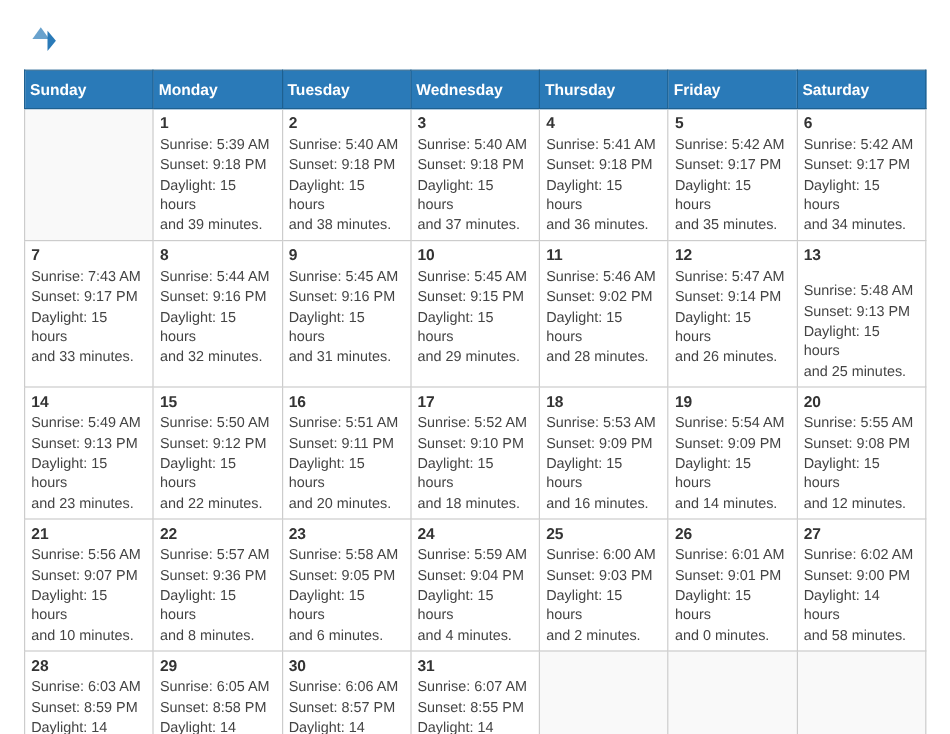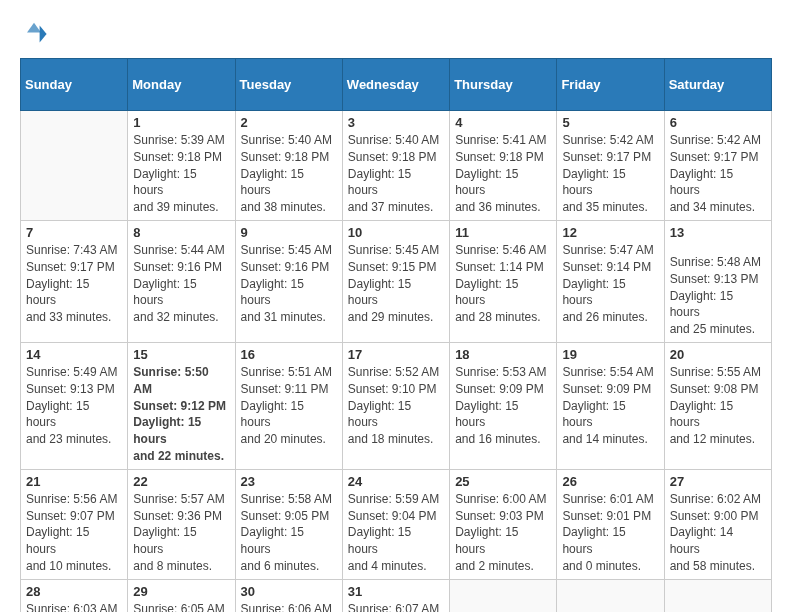--- a/index.html
+++ b/index.html
@@ -45,21 +45,21 @@
       color: #555;
     }
     table {
       width: 100%;
       border-collapse: collapse;
       font-size: 11px;
     }
     thead tr th {
       background-color: #2a7ab8;
       color: #fff;
-      padding: 18px 4px;
+      padding: 8px 4px;
       text-align: left;
       font-size: 13px;
       border: 1px solid #1e6090;
     }
     tbody tr td {
       border: 1px solid #ccc;
       vertical-align: top;
       padding: 4px 5px;
       min-height: 80px;
       height: 90px;
@@ -184,21 +184,21 @@
         <td>
           <span class="day-num">10</span>
           <div class="day-info" style="white-space: pre-line;">Sunrise: 5:45 AM
 Sunset: 9:15 PM
 Daylight: 15 hours
 and 29 minutes.</div>
         </td>
         <td>
           <span class="day-num">11</span>
           <div class="day-info" style="white-space: pre-line;">Sunrise: 5:46 AM
-Sunset: 1:14 PM
+Sunset: 9:02 PM
 Daylight: 15 hours
 and 28 minutes.</div>
         </td>
         <td>
           <span class="day-num">12</span>
           <div class="day-info" style="white-space: pre-line;">Sunrise: 5:47 AM
 Sunset: 9:14 PM
 Daylight: 15 hours
 and 26 minutes.</div>
         </td>
@@ -213,21 +213,21 @@
       <tr>
         <td>
           <span class="day-num">14</span>
           <div class="day-info" style="white-space: pre-line;">Sunrise: 5:49 AM
 Sunset: 9:13 PM
 Daylight: 15 hours
 and 23 minutes.</div>
         </td>
         <td>
           <span class="day-num">15</span>
-          <div class="day-info" style="white-space: pre-line; font-weight: bold;">Sunrise: 5:50 AM
+          <div class="day-info" style="white-space: pre-line;">Sunrise: 5:50 AM
 Sunset: 9:12 PM
 Daylight: 15 hours
 and 22 minutes.</div>
         </td>
         <td>
           <span class="day-num">16</span>
           <div class="day-info" style="white-space: pre-line;">Sunrise: 5:51 AM
 Sunset: 9:11 PM
 Daylight: 15 hours
 and 20 minutes.</div>

